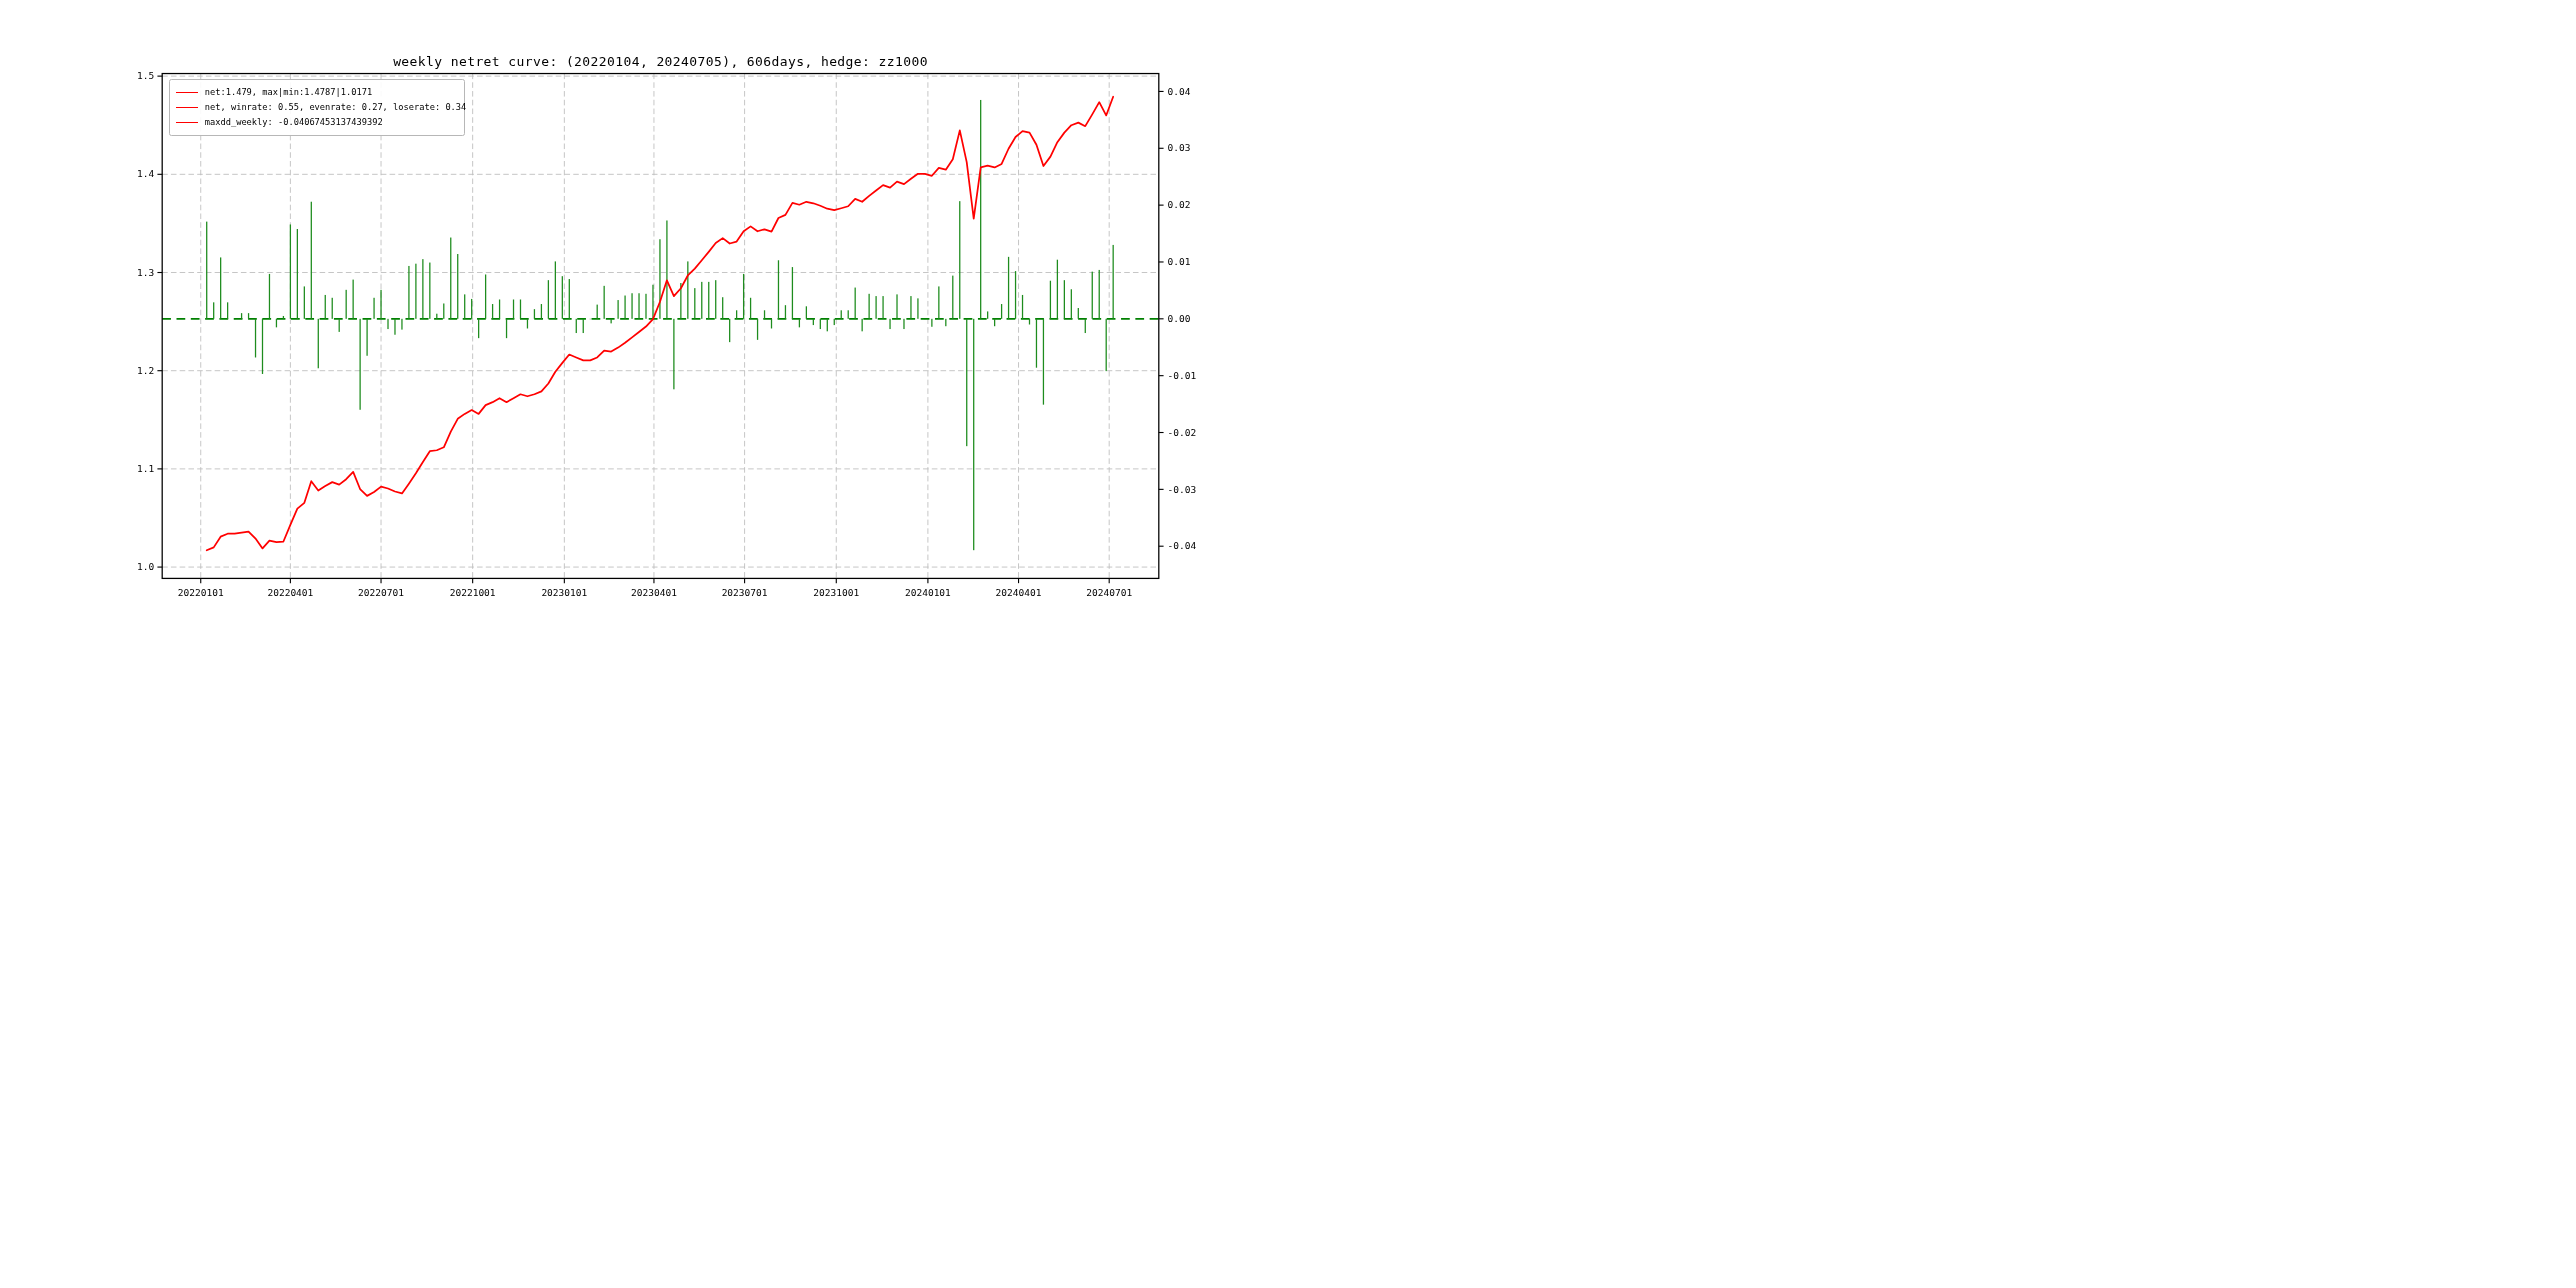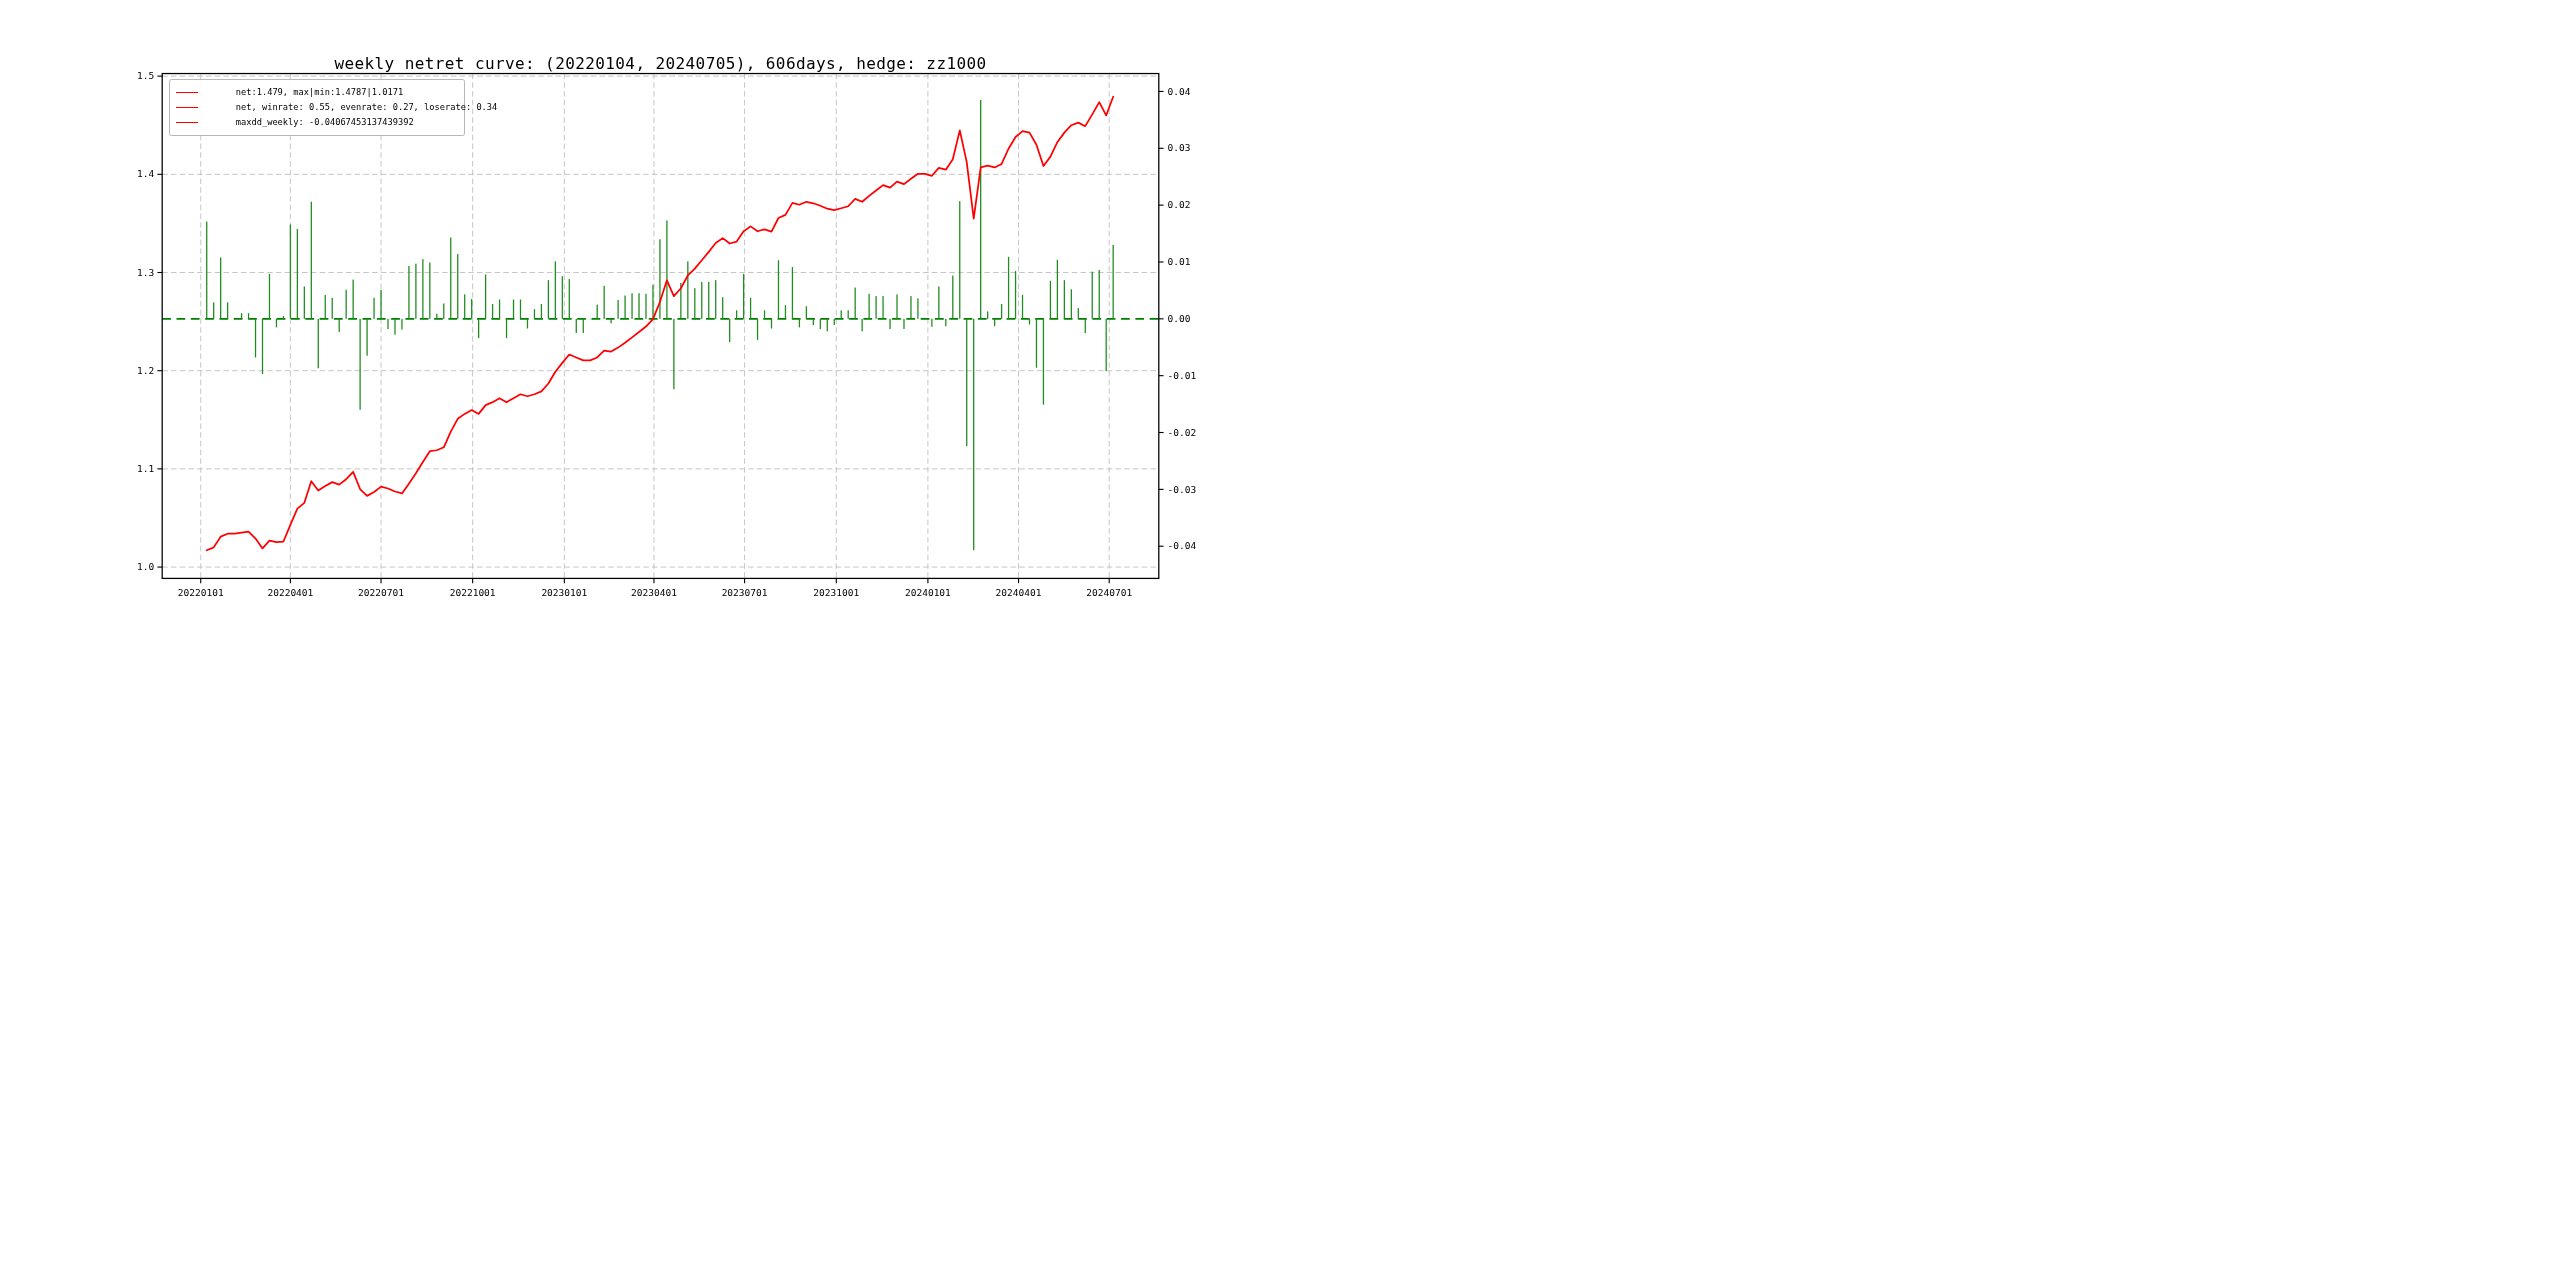--- a/index.html
+++ b/index.html
@@ -1,23 +1,23 @@
 <!DOCTYPE html>
 <html style="font-size:12.7px"><head>
 <meta charset="utf-8">
 <style>
   html,body{margin:0;padding:0;background:#ffffff;}
   #figure{position:relative;width:1288px;height:644px;background:#ffffff;overflow:hidden;
           font-family:"DejaVu Sans Mono","Liberation Mono",monospace;}
   #chart-title{position:absolute;left:162px;top:54px;width:997px;text-align:center;
-               font-size:16px;color:#000;letter-spacing:0.4px;white-space:pre;}
+               font-size:13px;color:#000;letter-spacing:0.4px;white-space:pre;}
   #legend-box{position:absolute;left:169px;top:79px;width:296px;box-sizing:border-box;
               border:0.8px solid #b7b7b7;border-radius:2.4px;background:rgba(255,255,255,0.9);
               padding:4.8px 8px 4.8px 6.4px;z-index:5;}
-  .legend-row{display:flex;align-items:center;height:15px;gap:31px;}
+  .legend-row{display:flex;align-items:center;height:15px;}
   .legend-swatch{width:22px;height:0;border-top:1.7px solid #ff0000;margin-right:6.4px;flex:none;}
   .legend-label{font-size:8.7px;color:#000;white-space:nowrap;}
   svg text{font-family:"DejaVu Sans Mono","Liberation Mono",monospace;fill:#000;}
 </style>
 </head>
 <body>
 
 <div id="figure">
   <div id="chart-title">weekly netret curve: (20220104, 20240705), 606days, hedge: zz1000</div>
 

